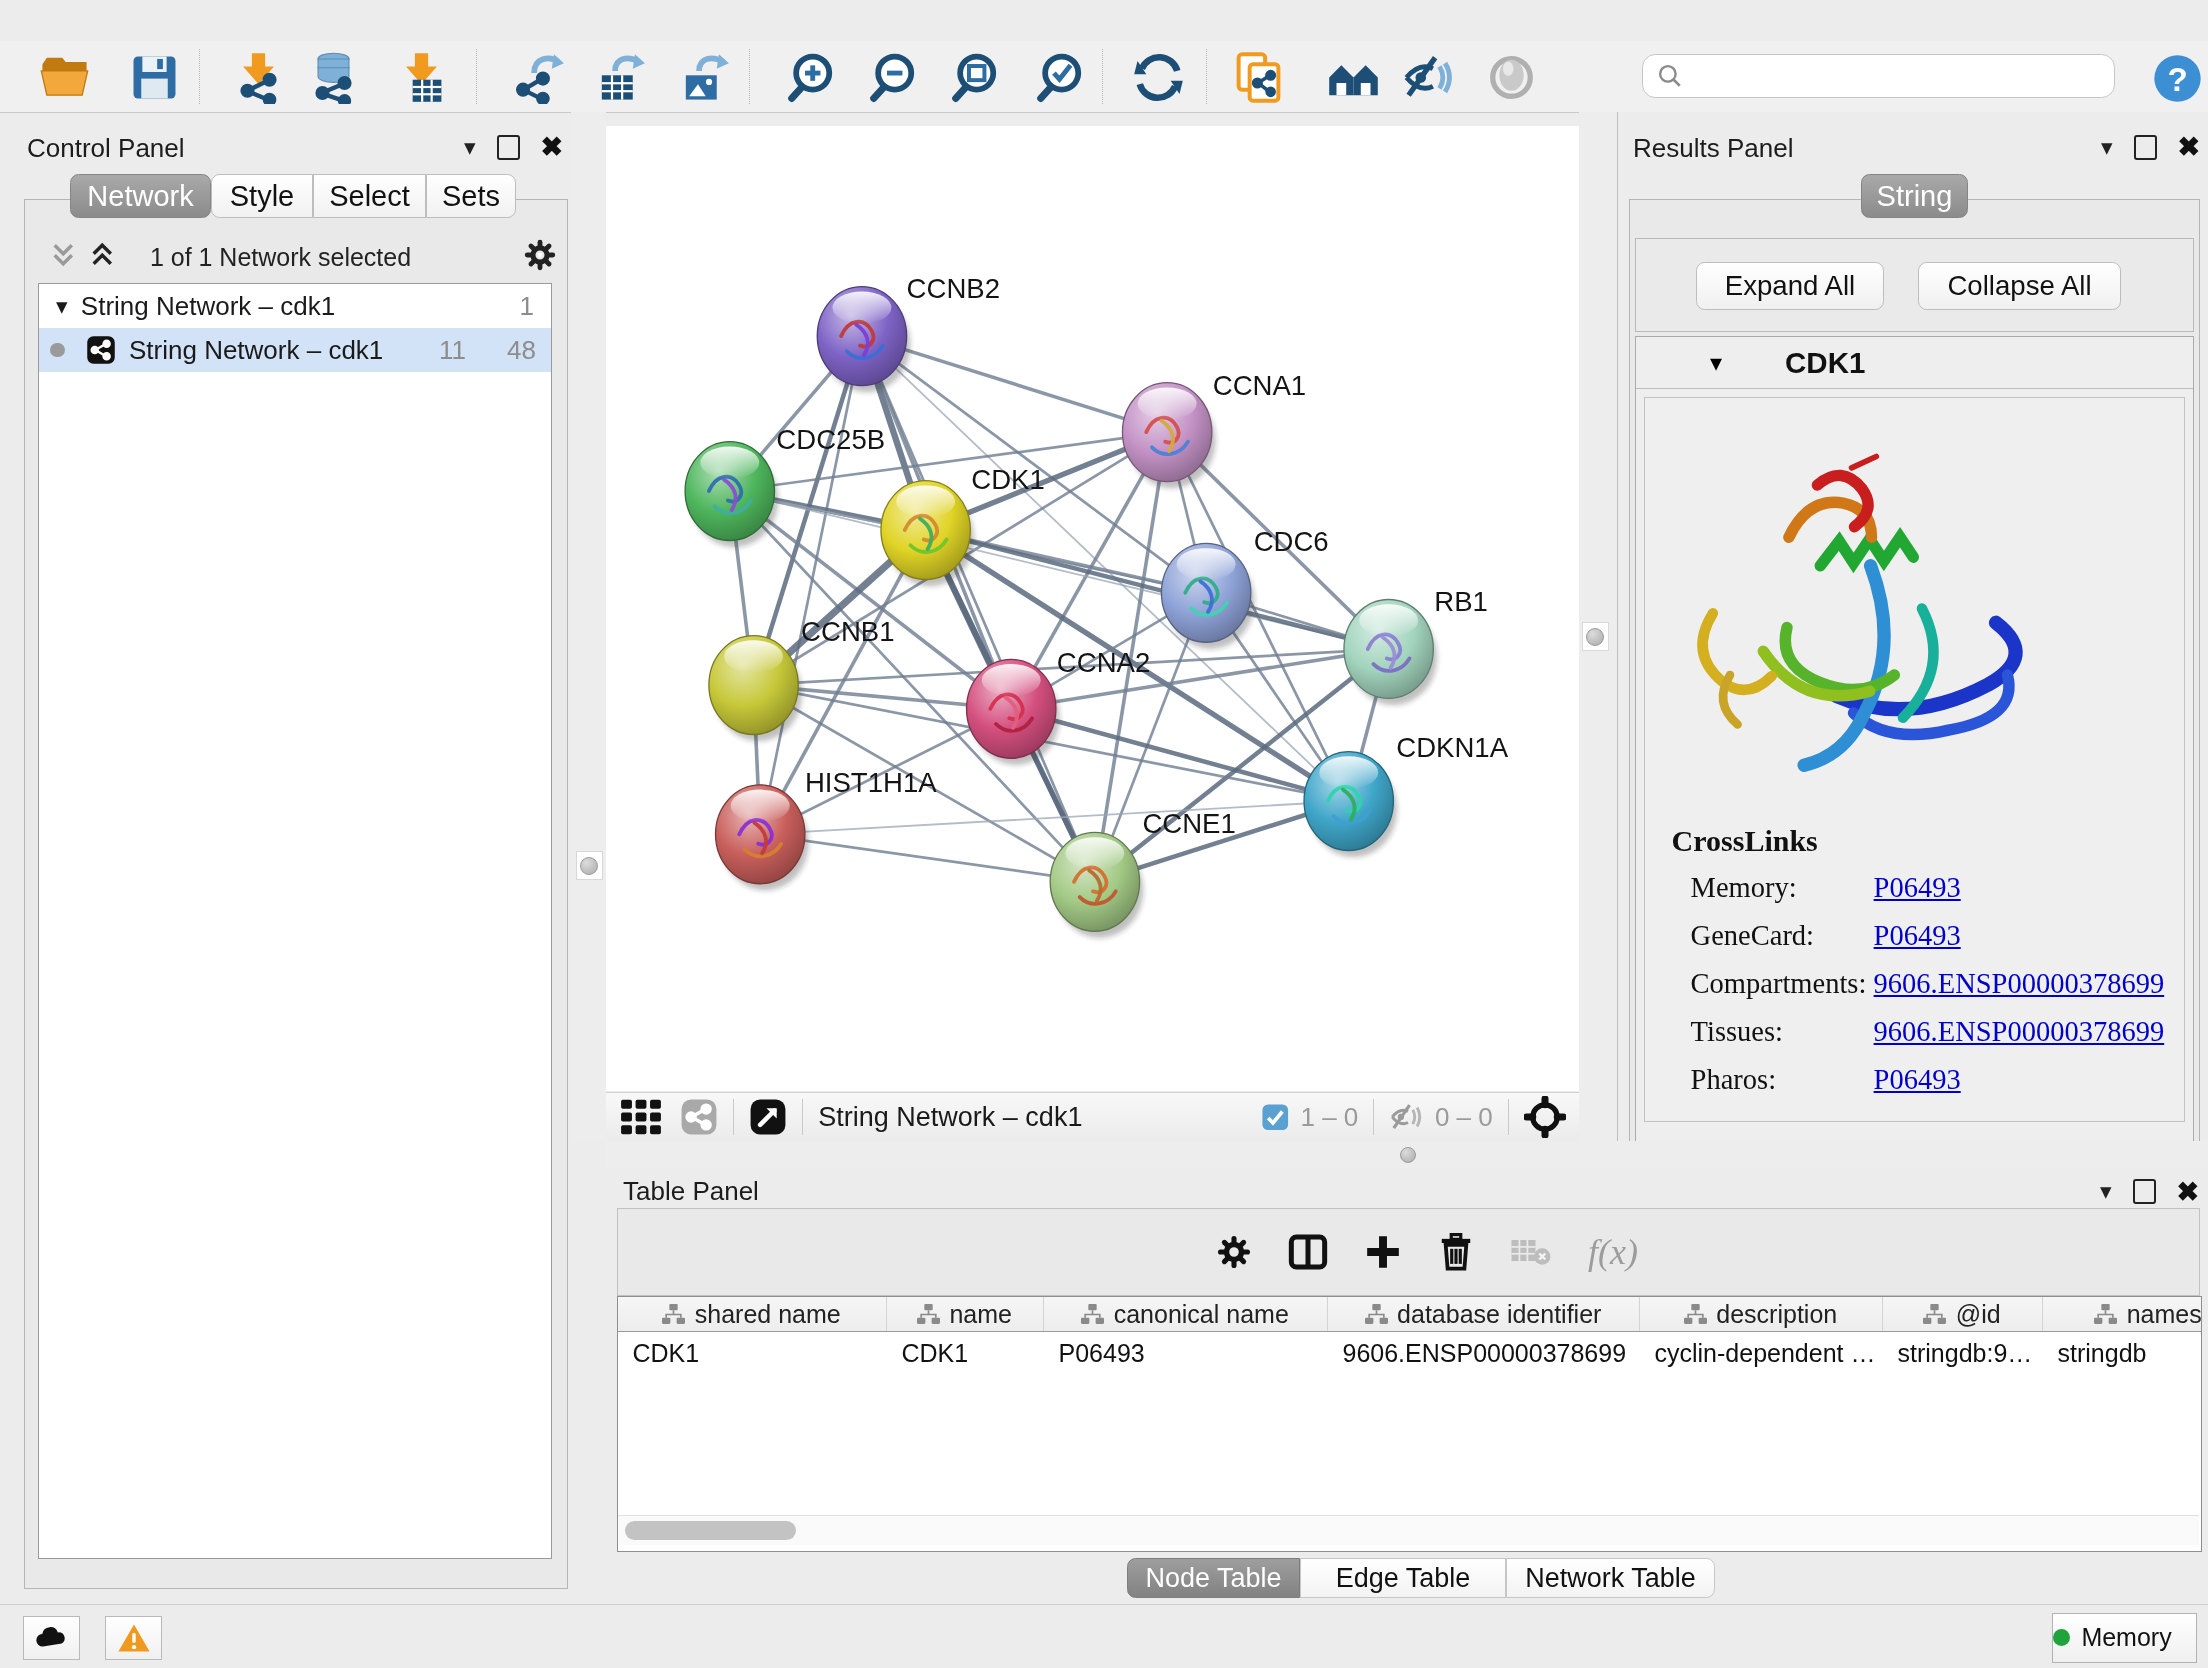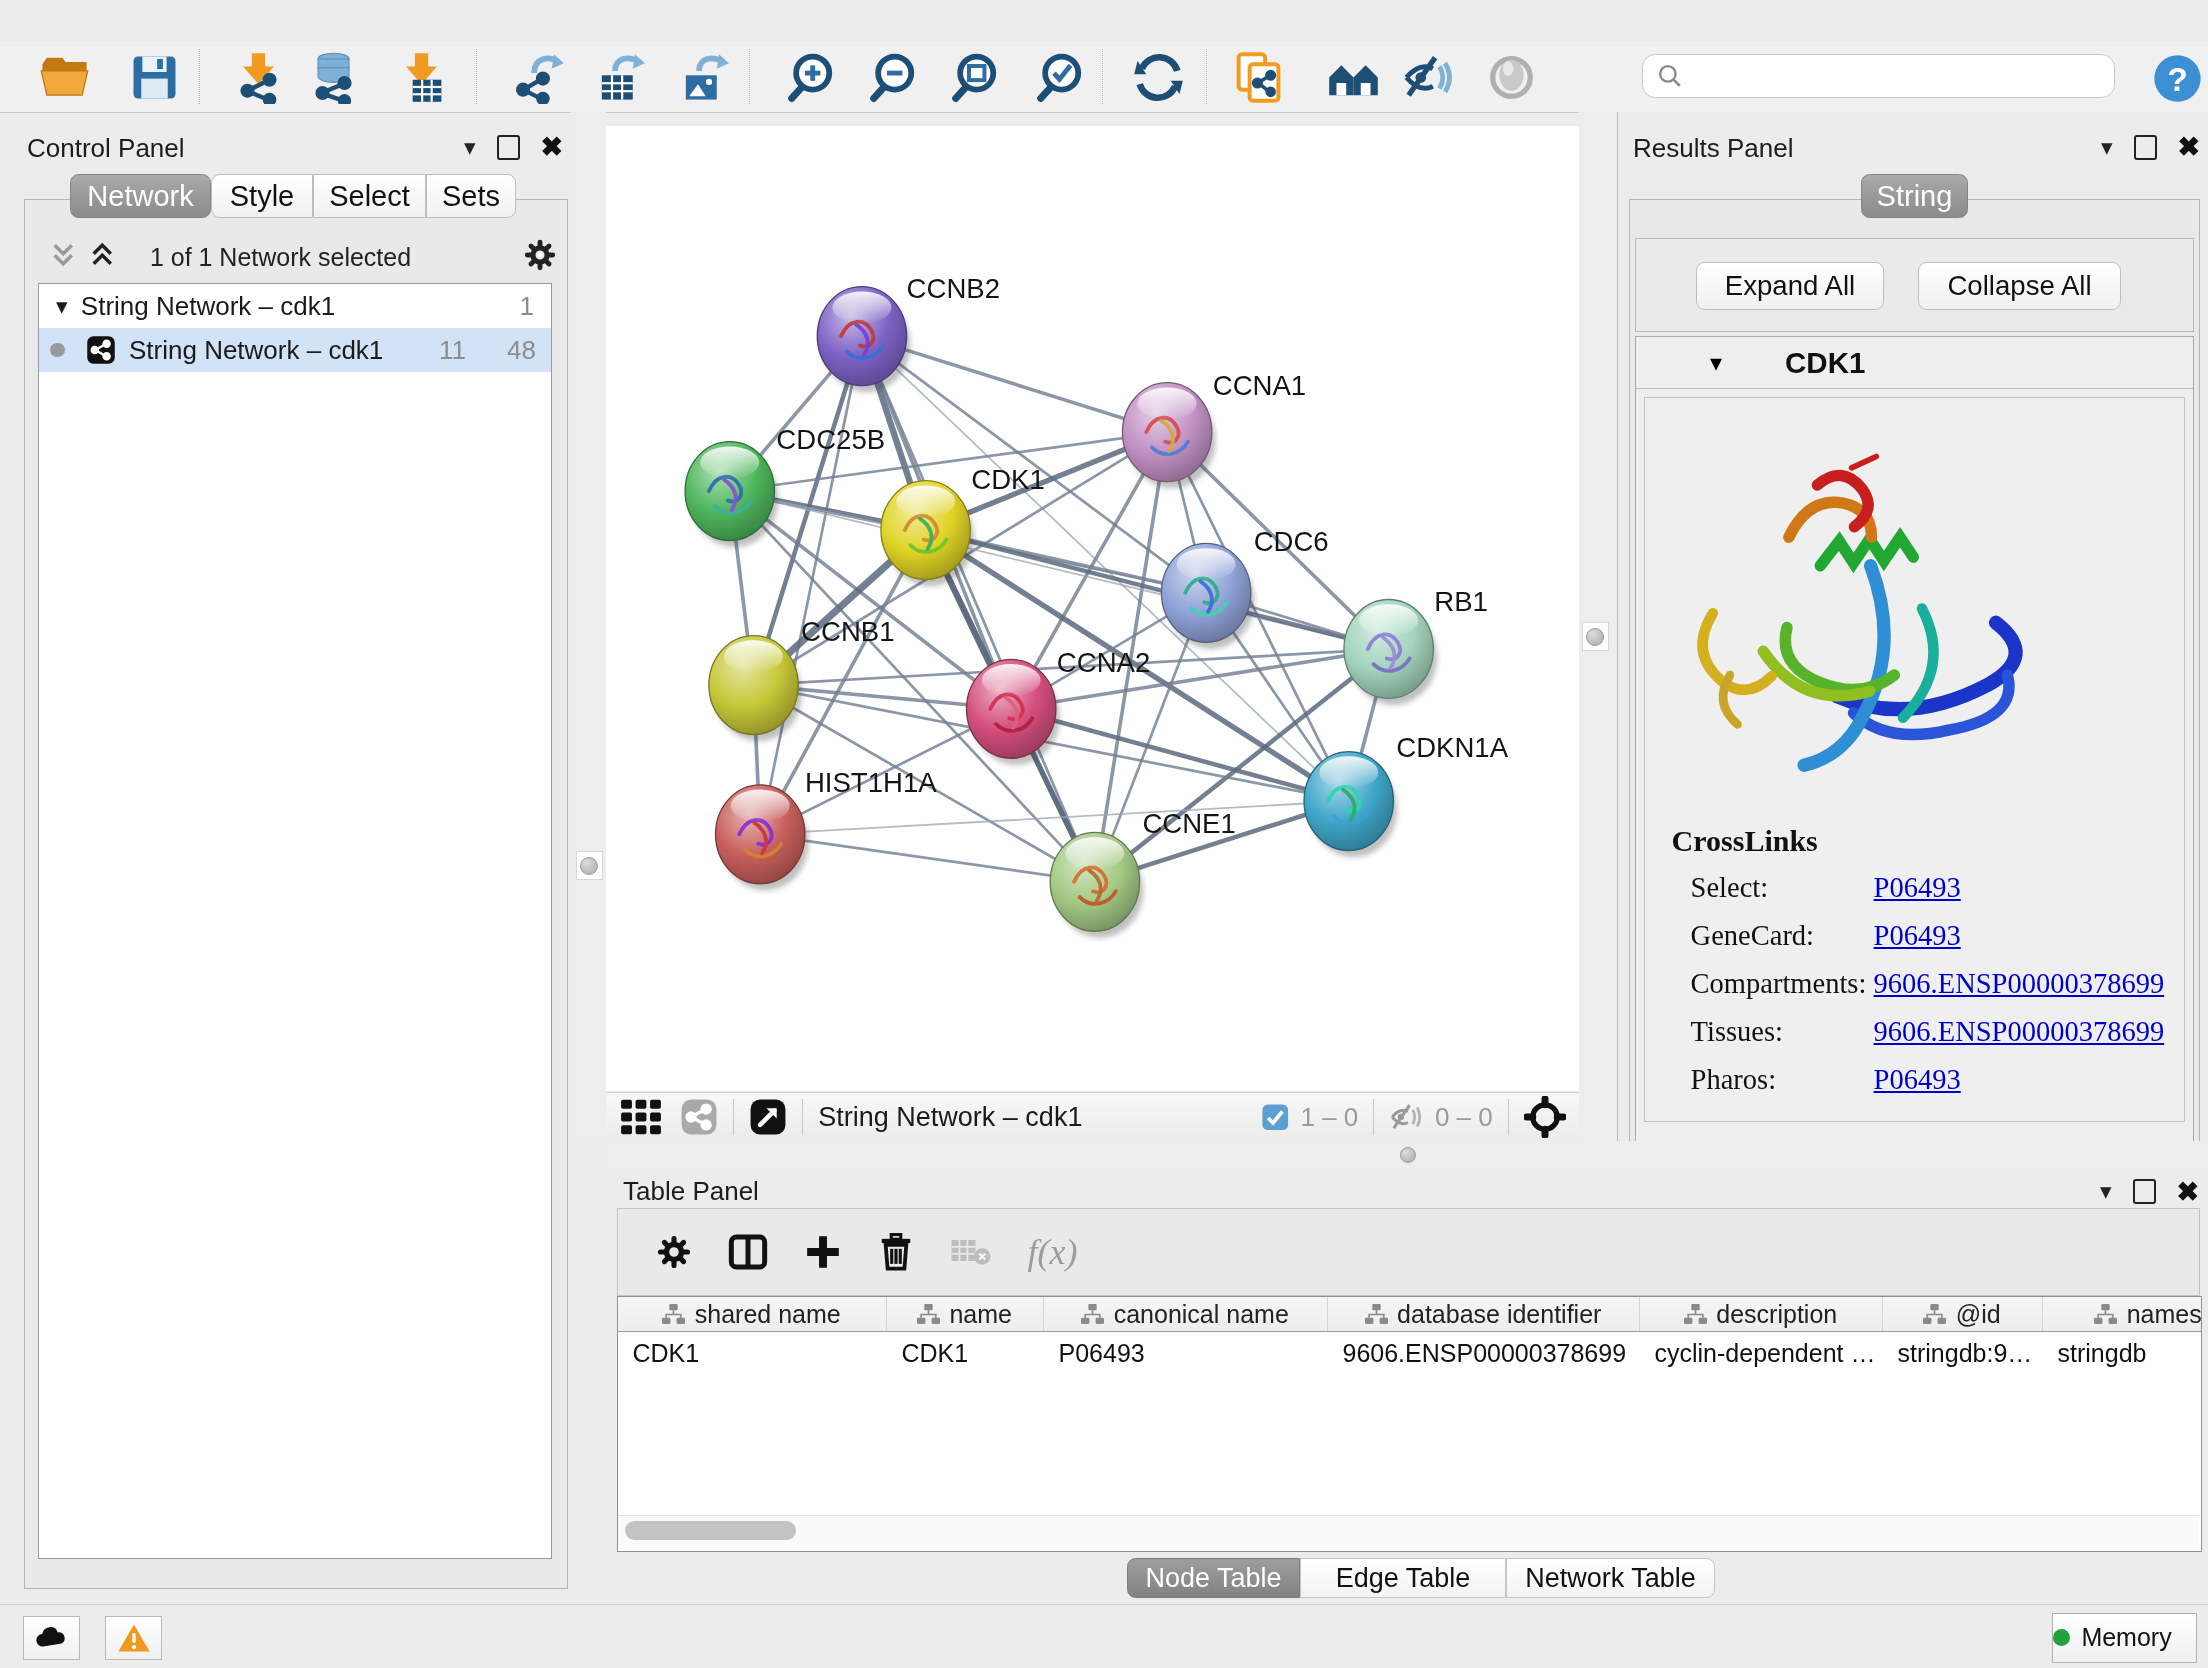--- a/index.html
+++ b/index.html
@@ -51,21 +51,21 @@
     background:radial-gradient(circle at 35% 30%,#dcdcdc,#aaaaaa);border:1px solid #9a9a9a;}
   
   .rbtn{height:46px;background:linear-gradient(#ffffff,#f0f0f0);border:1px solid #bdbdbd;
     border-radius:8.6px;font-size:27.6px;display:flex;align-items:center;justify-content:center;color:#111;}
   #cdk1box{background:#eeeeee;border:1px solid #aaaaaa;}
   .serif{font-family:"Liberation Serif",serif;}
   .xlink{color:#0000cc;text-decoration:underline;font-size:28.5px;}
   .xlabel{font-size:28.5px;color:#111;}
   
   #tptoolbar{background:#e9e9e9;border:1px solid #c2c2c2;display:flex;align-items:center;gap:36px;
-    padding-left:38px;box-sizing:border-box;}
+    padding-left:38px;box-sizing:border-box;justify-content:center;}
   #datatable{background:#fff;border:1px solid #8f8f8f;overflow:hidden;}
   #theadrow{display:flex;height:34px;background:linear-gradient(#f6f6f6,#ededed);
     border-bottom:1.9px solid #9a9a9a;}
   .thcell{display:flex;align-items:center;justify-content:center;gap:9.5px;font-size:25px;color:#222;
     border-right:1px solid #d4d4d4;box-sizing:border-box;flex:none;overflow:hidden;}
   #tbodyrow{display:flex;height:42px;align-items:center;}
   .tdcell{font-size:25px;color:#111;padding-left:15px;box-sizing:border-box;flex:none;overflow:hidden;white-space:nowrap;}
   .btab{height:40px;display:flex;align-items:center;justify-content:center;font-size:27px;
     border:1px solid #c6c6c6;background:linear-gradient(#ffffff,#f3f3f3);color:#111;box-sizing:border-box;}
   .btab.sel{background:linear-gradient(#9e9e9e,#828282);color:#fff;border-color:#7d7d7d;}
@@ -683,21 +683,21 @@
             <path d="M60 240 q-18 30 8 52" stroke="#c9a428" stroke-width="9"></path>
             <path d="M122 95 q20 -42 57 -36 q30 6 30 36" stroke="#d07818" stroke-width="12"></path>
             <path d="M152 40 q26 -22 47 4 q16 22 -8 40" stroke="#c81e1e" stroke-width="12"></path>
             <path d="M188 22 l26 -12" stroke="#c81e1e" stroke-width="6"></path>
           </g>
         </svg>
 
         <div class="abs serif" style="left:27px;top:426px;font-size:30px;font-weight:bold;color:#111">CrossLinks</div>
         <div class="abs serif" style="left:46px;top:474px;width:495px">
           <div style="display:flex;margin-bottom:16px">
-              <span class="xlabel" style="width:183px">Select:</span>
+              <span class="xlabel" style="width:183px">Memory:</span>
               <a class="xlink" href="#">P06493</a>
             </div>
           <div style="display:flex;margin-bottom:16px">
               <span class="xlabel" style="width:183px">GeneCard:</span>
               <a class="xlink" href="#">P06493</a>
             </div>
           <div style="display:flex;margin-bottom:16px">
               <span class="xlabel" style="width:183px">Compartments:</span>
               <a class="xlink" href="#">9606.ENSP00000378699</a>
             </div>

